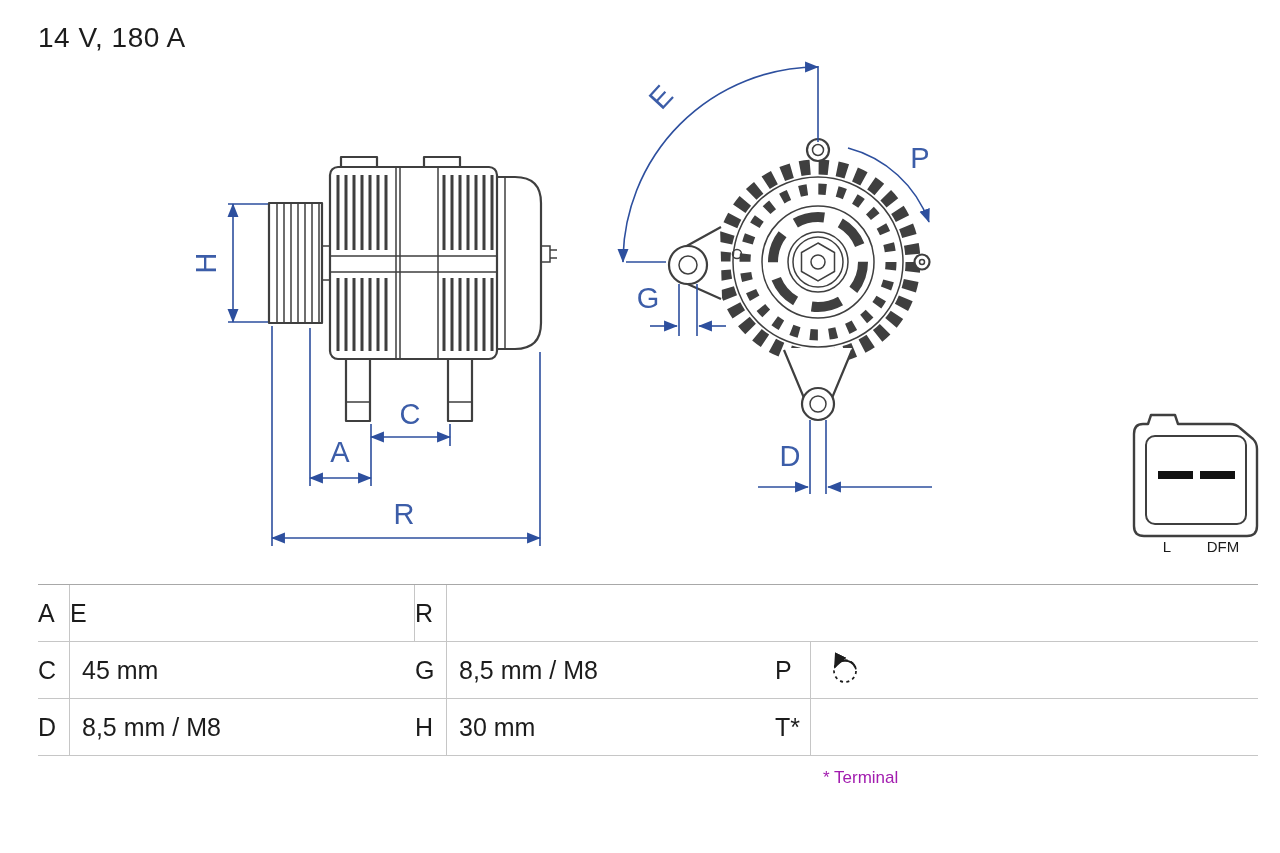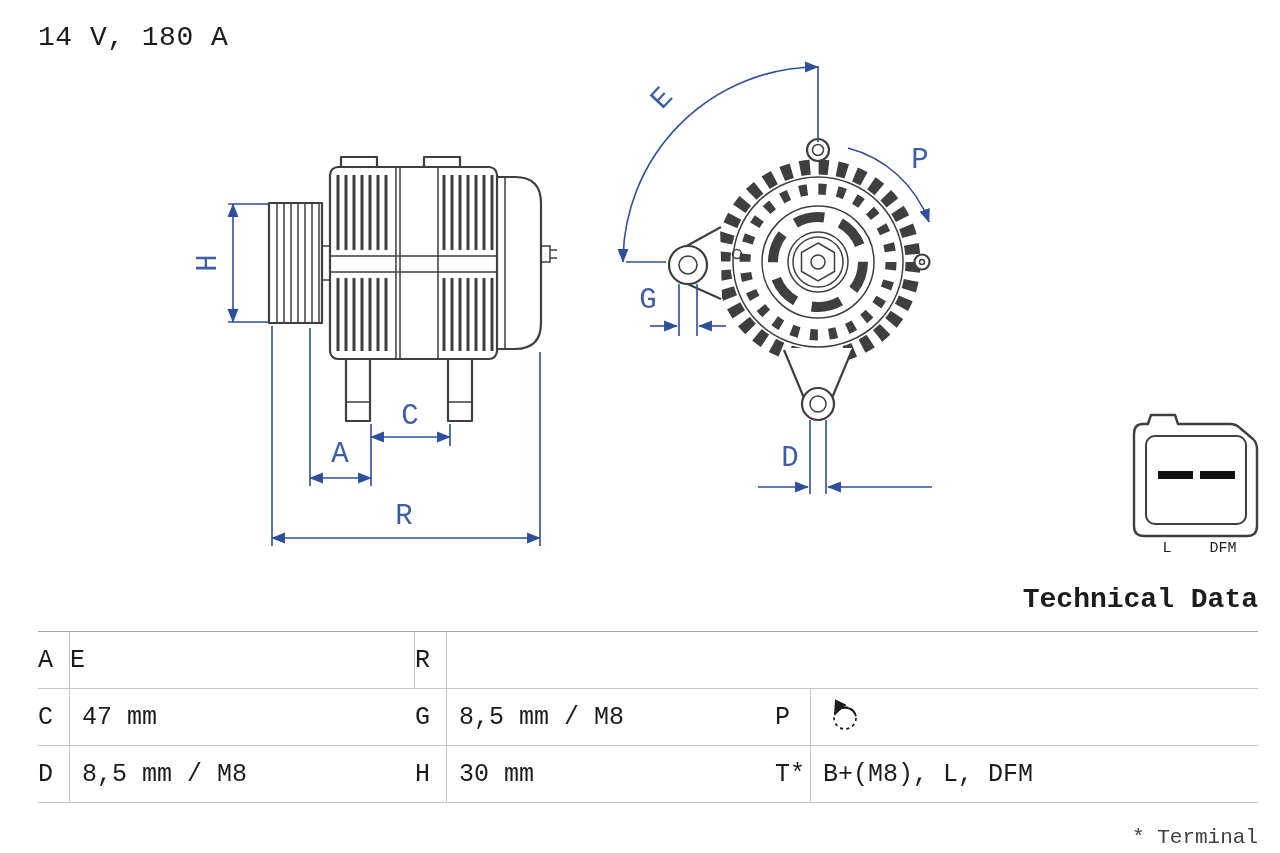--- a/index.html
+++ b/index.html
@@ -1,17 +1,17 @@
 <!DOCTYPE html>
 <html><head>
 <meta charset="utf-8">
 <style>
   html,body{margin:0;padding:0;background:#fff;}
   .page{position:relative;width:1280px;height:853px;background:#fff;
-        font-family:Liberation Mono, monospace;color:#1c1c1c;overflow:hidden;text-align:right;}
+        font-family:Liberation Sans, sans-serif;color:#1c1c1c;overflow:hidden;}
   .title{position:absolute;left:38px;top:22px;font-size:28px;letter-spacing:.5px;}
   .drawing{position:absolute;left:0;top:0;}
 
   
   .o2{stroke:#3f3f3f;stroke-width:2.2;fill:none;stroke-linejoin:round;}
   .o1{stroke:#3f3f3f;stroke-width:1.5;fill:none;}
   .fin{stroke:#3f3f3f;stroke-width:3;fill:none;}
   .ow{stroke:#3f3f3f;stroke-width:2.2;fill:#fff;}
   .mask{fill:#fff;stroke:none;}
   .teeth{stroke:#3f3f3f;stroke-width:15;fill:none;stroke-dasharray:10 8.65;}
@@ -23,21 +23,21 @@
 
   
   .tech{position:absolute;left:38px;top:584px;width:1220px;}
   .tech-heading{font-size:28px;font-weight:bold;margin:0 0 16px 0;color:#1c1c1c;}
   .trows{border-top:1px solid #a8a8a8;}
   .trow{display:grid;grid-template-columns:32px 345px 32px 328px 36px 1fr;
         align-items:stretch;height:56px;border-bottom:1px solid #c6c6c6;
         font-size:25px;color:#1c1c1c;}
   .tkey{display:flex;align-items:center;border-right:1px solid #c6c6c6;}
   .tval{display:flex;align-items:center;padding-left:12px;}
-  .footnote{margin-top:23px;margin-left:785px;font-size:21px;color:#404040;}
+  .footnote{margin-top:12px;margin-left:785px;font-size:17px;color:#a21caf;}
   .rot-icon{margin-left:2px;}
 </style>
 </head>
 <body>
 
 <div class="page">
 
   <div class="title">14 V, 180 A</div>
 
   <svg class="drawing" width="1280" height="570" viewBox="0 0 1280 570">
@@ -146,33 +146,32 @@
       <path class="o2" style="stroke-width:2.4" d="M1143 424H1148L1151 415H1175L1178 424H1230Q1236 424 1240 428L1253 439Q1257 443 1257 449V526Q1257 536 1247 536H1144Q1134 536 1134 526V434Q1134 424 1143 424Z"></path>
       <rect class="o1" style="stroke-width:2" x="1146" y="436" width="100" height="88" rx="9"></rect>
       <rect x="1158" y="471" width="35" height="8" fill="#111"></rect>
       <rect x="1200" y="471" width="35" height="8" fill="#111"></rect>
       <text class="clab" x="1167" y="552" text-anchor="middle">L</text>
       <text class="clab" x="1223" y="552" text-anchor="middle">DFM</text>
     </g>
   </svg>
 
   <div class="tech">
-    <h2 class="tech-heading">Technical Data</h2>
 
     <div class="trows">
 
       <div class="trow">
         <div class="tkey">A</div>
         <div class="tkey">E</div>
         <div class="tkey">R</div>
       </div>
 
       <div class="trow">
         <div class="tkey">C</div>
-        <div class="tval">47 mm</div>
+        <div class="tval">45 mm</div>
         <div class="tkey">G</div>
         <div class="tval">8,5 mm / M8</div>
         <div class="tkey">P</div>
         <div class="tval">
           <span></span>
           <svg class="rot-icon" width="40" height="36" viewBox="0 0 40 36">
             <defs>
               <marker id="arb" viewBox="0 0 10 10" refX="8.5" refY="5" markerWidth="8" markerHeight="8" orient="auto">
                 <path d="M0 1 L9.5 5 L0 9 Z" fill="#1c1c1c"></path>
               </marker>
@@ -182,21 +181,20 @@
           </svg>
         </div>
       </div>
 
       <div class="trow">
         <div class="tkey">D</div>
         <div class="tval">8,5 mm / M8</div>
         <div class="tkey">H</div>
         <div class="tval">30 mm</div>
         <div class="tkey">T*</div>
-        <div class="tval">B+(M8), L, DFM</div>
       </div>
 
     </div>
 
     <div class="footnote">* Terminal</div>
   </div>
 
 </div>
 
 </body></html>

